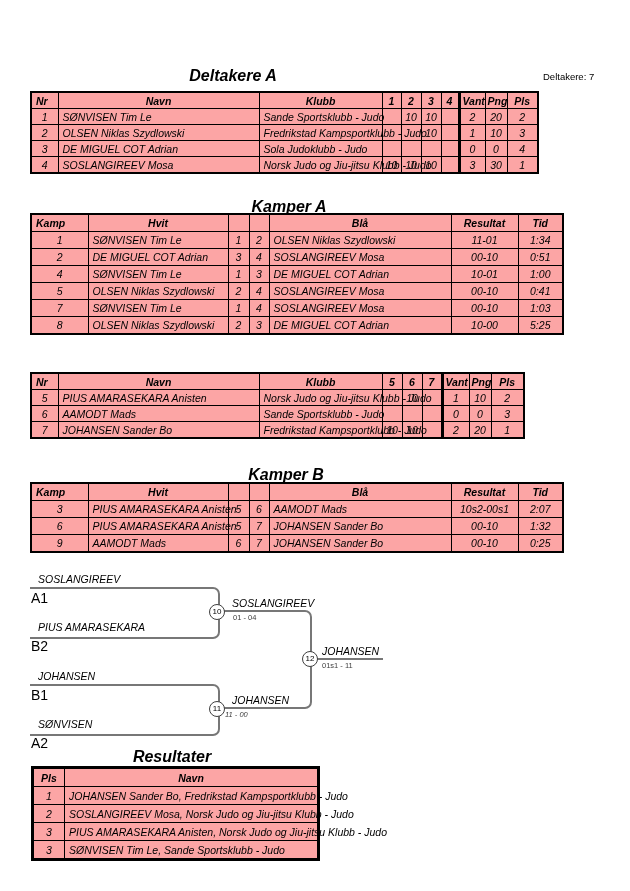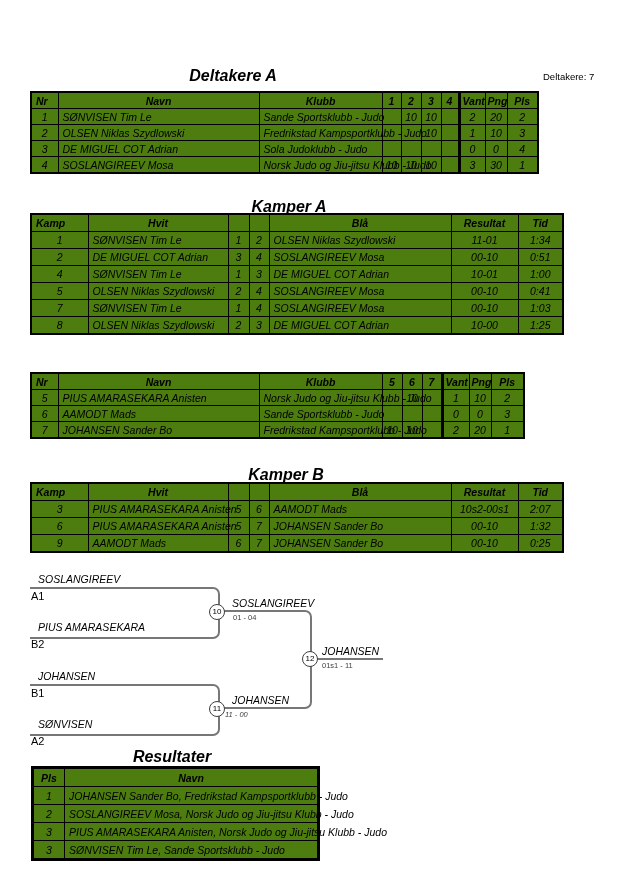--- a/index.html
+++ b/index.html
@@ -6,40 +6,40 @@
   .page{position:relative;width:630px;height:891px;background:#fff;overflow:hidden;
         font-family:"Liberation Sans",sans-serif;color:#000;}
 
   .main-title{position:absolute;left:0;width:630px;top:42px;text-align:center;
               font-size:21px;font-weight:bold;font-style:italic;letter-spacing:.5px;}
   .sec-title{position:absolute;transform:translateX(-50%);font-size:16px;
              font-weight:bold;font-style:italic;white-space:nowrap;}
   .note{position:absolute;font-size:9.5px;font-style:normal;white-space:nowrap;}
 
   table.sheet{position:absolute;border-collapse:collapse;table-layout:fixed;
-              font-size:10.5px;font-style:italic;border:2px solid #000;background:#4d7c0f;}
+              font-size:10.5px;font-style:italic;border:2px solid #000;background:#fca5a5;}
   table.sheet th,table.sheet td{border:1px solid #000;padding:0 2px;height:15px;
               overflow:visible;white-space:nowrap;font-weight:normal;vertical-align:middle;}
   table.sheet th{font-weight:bold;text-align:center;}
   table.sheet td{text-align:center;}
   table.sheet td.lft,table.sheet th.lft{text-align:left;padding-left:4px;}
   table.sheet .thickL{border-left:3px solid #000;}
   table.kamper td,table.kamper th{height:16px;}
   table.resultater{border:3px solid #000;}
   table.resultater td,table.resultater th{height:17px;}
 
   
   .bk{position:absolute;border:0 solid #777;}
   .bk-pair{border-top:2px solid #777;border-right:2px solid #777;border-bottom:2px solid #777;
            border-radius:0 7px 7px 0;}
   .bk-mid{border-top:2px solid #777;border-right:2px solid #777;border-bottom:2px solid #777;
           border-radius:0 7px 7px 0;}
   .bk-line{border-top:2px solid #777;}
   .bk-name{position:absolute;font-size:10.5px;font-style:italic;white-space:nowrap;}
-  .bk-seed{position:absolute;font-size:11px;white-space:nowrap;text-align:center;}
+  .bk-seed{position:absolute;font-size:14px;white-space:nowrap;text-align:center;}
   .bk-score{position:absolute;font-size:7.5px;color:#404040;white-space:nowrap;}
   .bk-circle{position:absolute;width:14px;height:14px;border:1px solid #404040;border-radius:50%;
              background:#fff;font-size:8px;line-height:14px;text-align:center;z-index:3;}
 </style>
 </head>
 <body>
 
 <div class="page">
 
 
@@ -196,21 +196,21 @@
         <td>00-10</td>
         <td>1:03</td>
       </tr>
         <tr>
         <td>8</td>
         <td class="lft">OLSEN Niklas Szydlowski</td>
         <td>2</td>
         <td>3</td>
         <td class="lft">DE MIGUEL COT Adrian</td>
         <td>10-00</td>
-        <td>1:25</td>
+        <td>5:25</td>
       </tr>
       </tbody>
   </table>
 
   <div class="sec-title" style="left:232px;top:350px;margin-top:44px;">Deltakere B</div>
 
   <table class="sheet" style="left:30px;top:372px;width:493px;">
     <colgroup>
         <col style="width:27px">
         <col style="width:201px">

